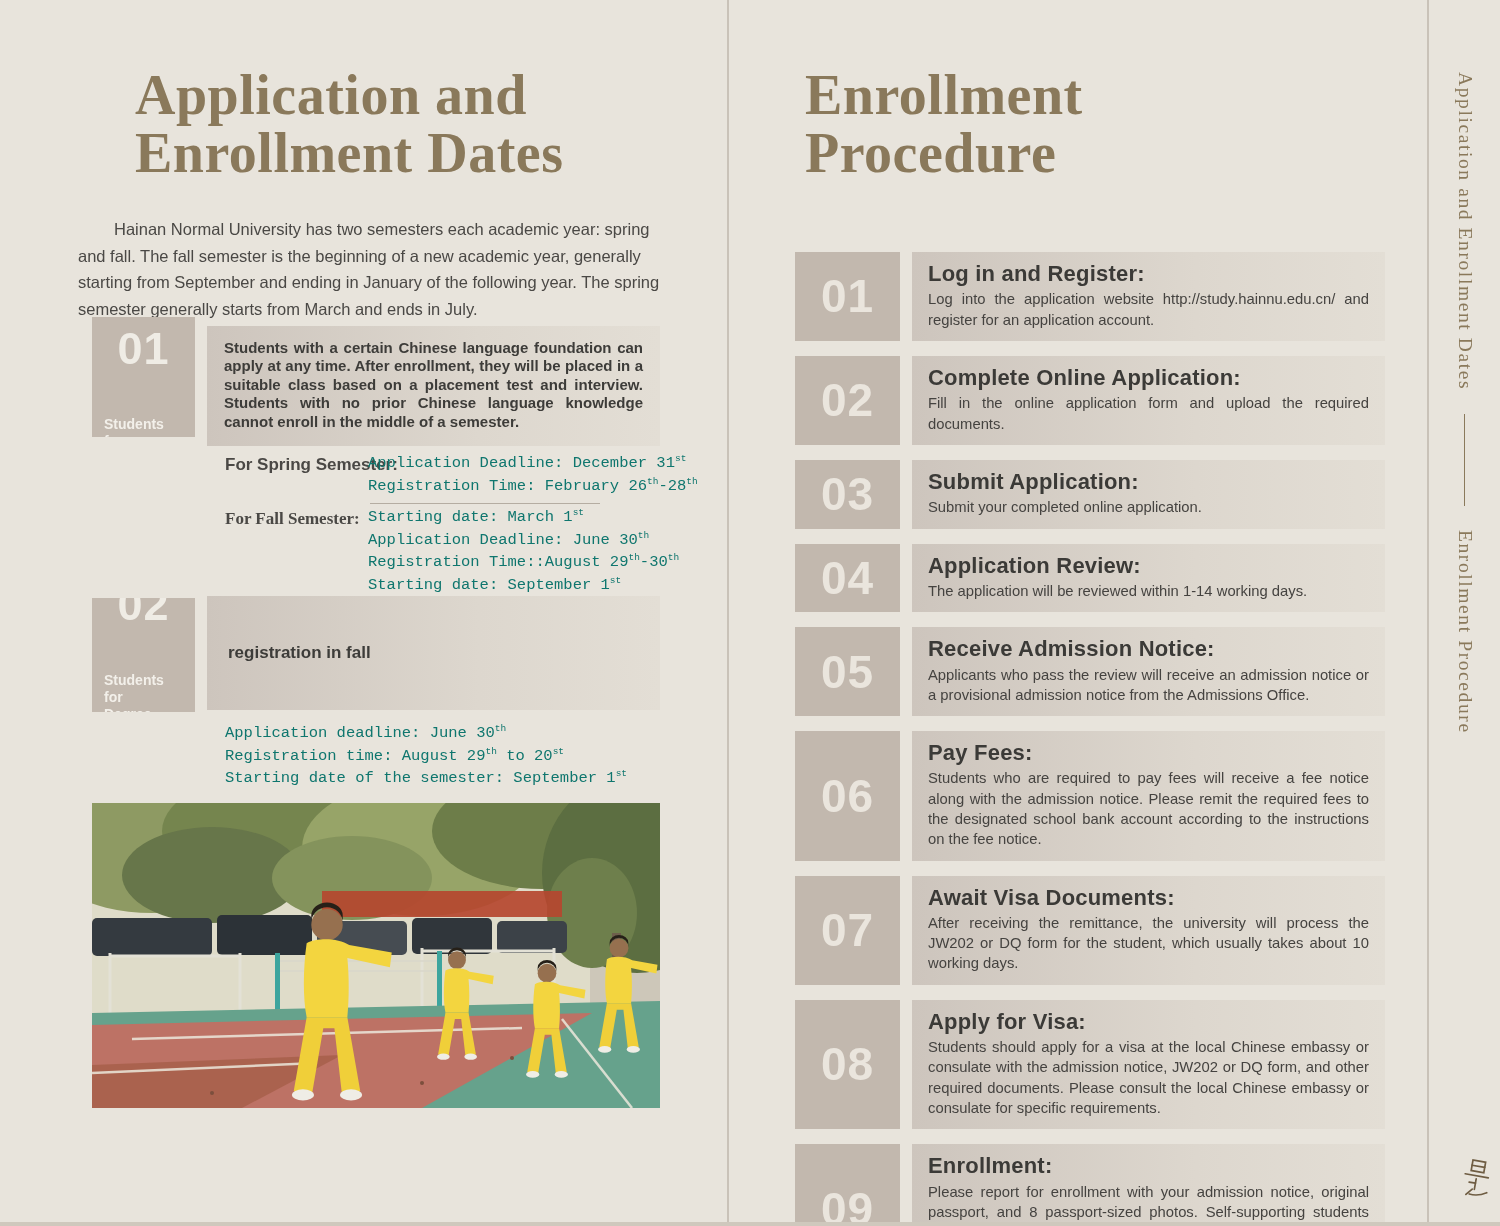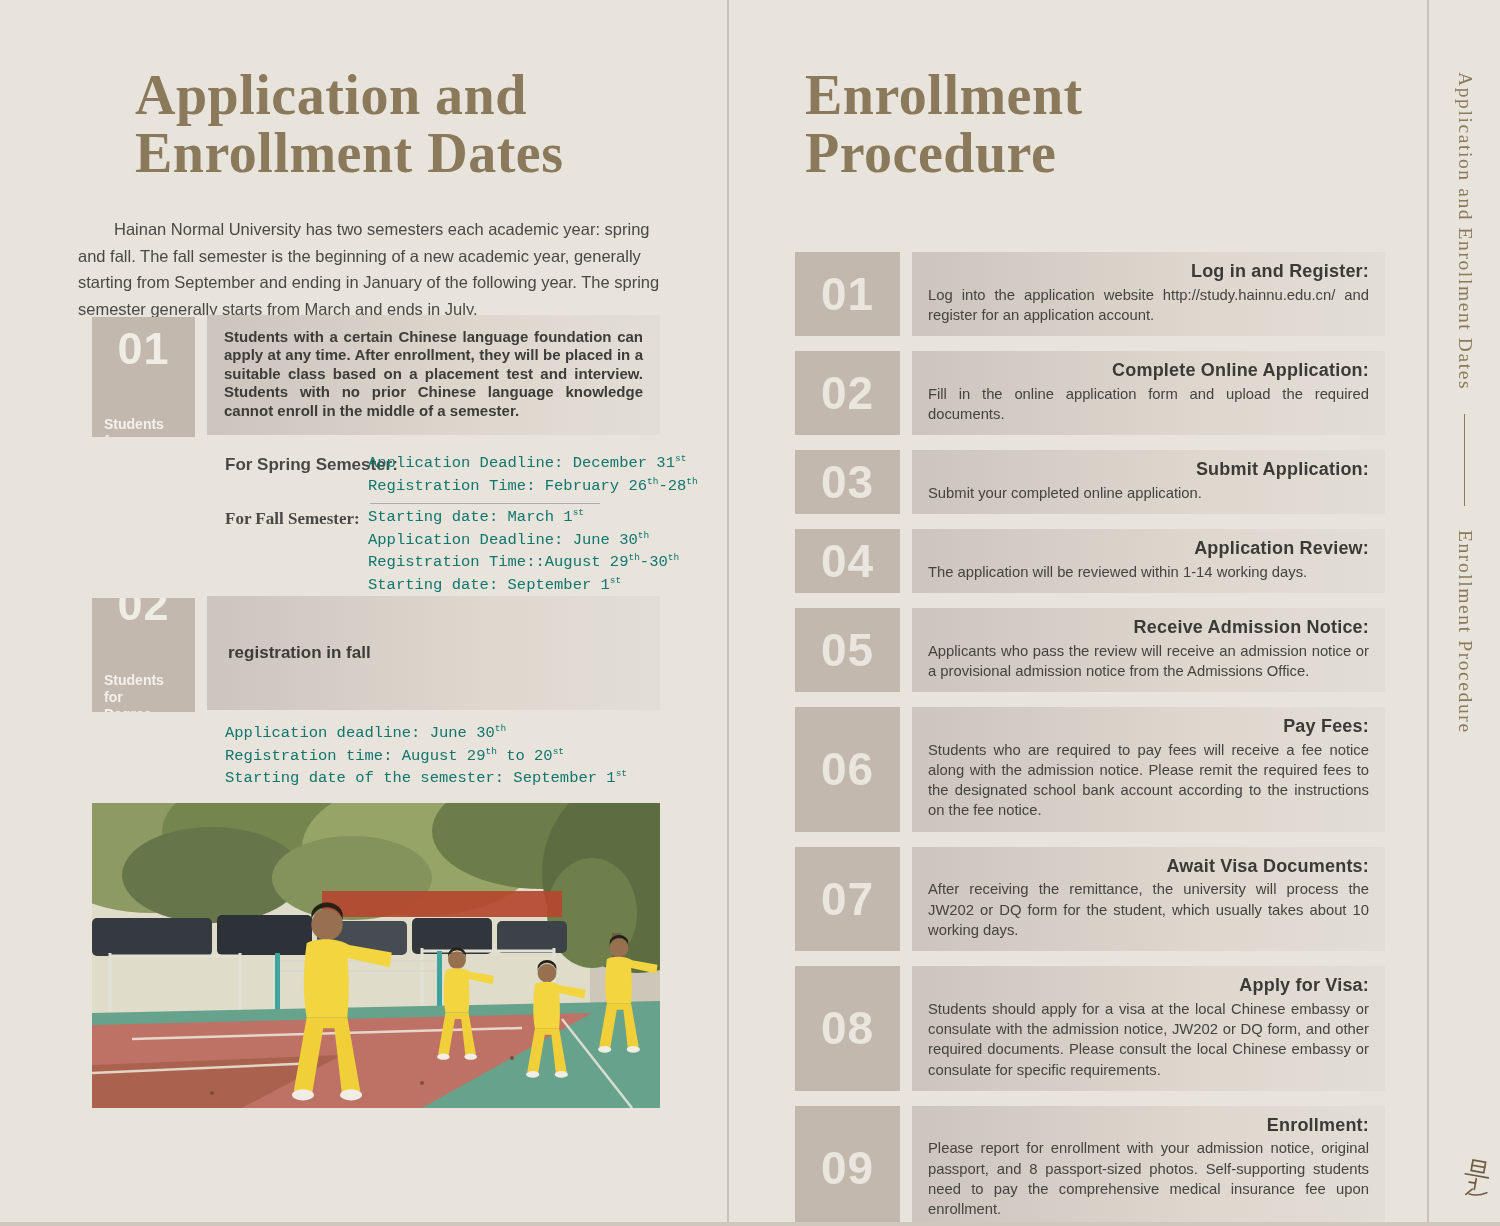--- a/index.html
+++ b/index.html
@@ -71,23 +71,22 @@
   
   .steps { display:flex; flex-direction:column; gap:15px; width:590px; }
   .step-row { display:flex; gap:12px; align-items:stretch; }
   .step-num {
     flex:0 0 105px; background:#c2b8ae; color:#eae5dd;
     display:flex; align-items:center; justify-content:center;
     font-size:46px; font-weight:700; letter-spacing:1px;
   }
   .step-text { flex:1; padding:9px 16px 11px 16px; }
   .step-text h3 {
-    font-size:18px; font-weight:700; color:#3b3a37; line-height:1.2; margin-bottom:2px;
+    font-size:22px; font-weight:700; color:#3b3a37; line-height:1.2; margin-bottom:2px;
     letter-spacing:0.2px;
-    text-align:right;
   }
   .step-text p {
     font-size:14.8px; font-weight:500; line-height:1.37; color:#454340; text-align:justify;
   }
 
   
   .side-rail {
     position:absolute; left:1429px; top:0; width:71px; height:100%;
     display:flex; flex-direction:column; align-items:center; padding-top:72px; gap:24px;
   }
@@ -106,21 +105,21 @@
 
 <p class="abs intro" style="left:78px; top:216px;">Hainan Normal University has two semesters each academic year: spring and fall. The fall semester is the beginning of a new academic year, generally starting from September and ending in January of the following year. The spring semester generally starts from March and ends in July.</p>
 
 <div class="abs num-box" style="left:92px; top:317px; height:120px;">
   <div class="big-num">01</div>
   <div class="box-label">Students for
 Chinese
 Language
 Program</div>
 </div>
-<div class="abs grad-box desc-box-1" style="left:207px; top:315px; width:453px; height:120px;">Students with a certain Chinese language foundation can apply at any time. After enrollment, they will be placed in a suitable class based on a placement test and interview. Students with no prior Chinese language knowledge cannot enroll in the middle of a semester.</div>
+<div class="abs grad-box desc-box-1" style="left:207px; top:326px; width:453px; height:120px;">Students with a certain Chinese language foundation can apply at any time. After enrollment, they will be placed in a suitable class based on a placement test and interview. Students with no prior Chinese language knowledge cannot enroll in the middle of a semester.</div>
 
 <div class="abs sched-label" style="left:225px; top:455px;">For Spring Semester:</div>
 <div class="abs date-lines" style="left:368px; top:452px;">
     <div class="date-line"><span>Application Deadline: December 31</span><sup>st</sup></div>
     <div class="date-line"><span>Registration Time: February 26</span><sup>th</sup><span>-28</span><sup>th</sup></div>
   </div>
 <div class="abs sched-divider" style="left:370px; top:503px; width:230px;"></div>
 <div class="abs sched-label" style="left:225px; top:509px;font-family:Liberation Serif, serif;">For Fall Semester:</div>
 <div class="abs date-lines" style="left:368px; top:506px;">
     <div class="date-line"><span>Starting date: March 1</span><sup>st</sup></div>

